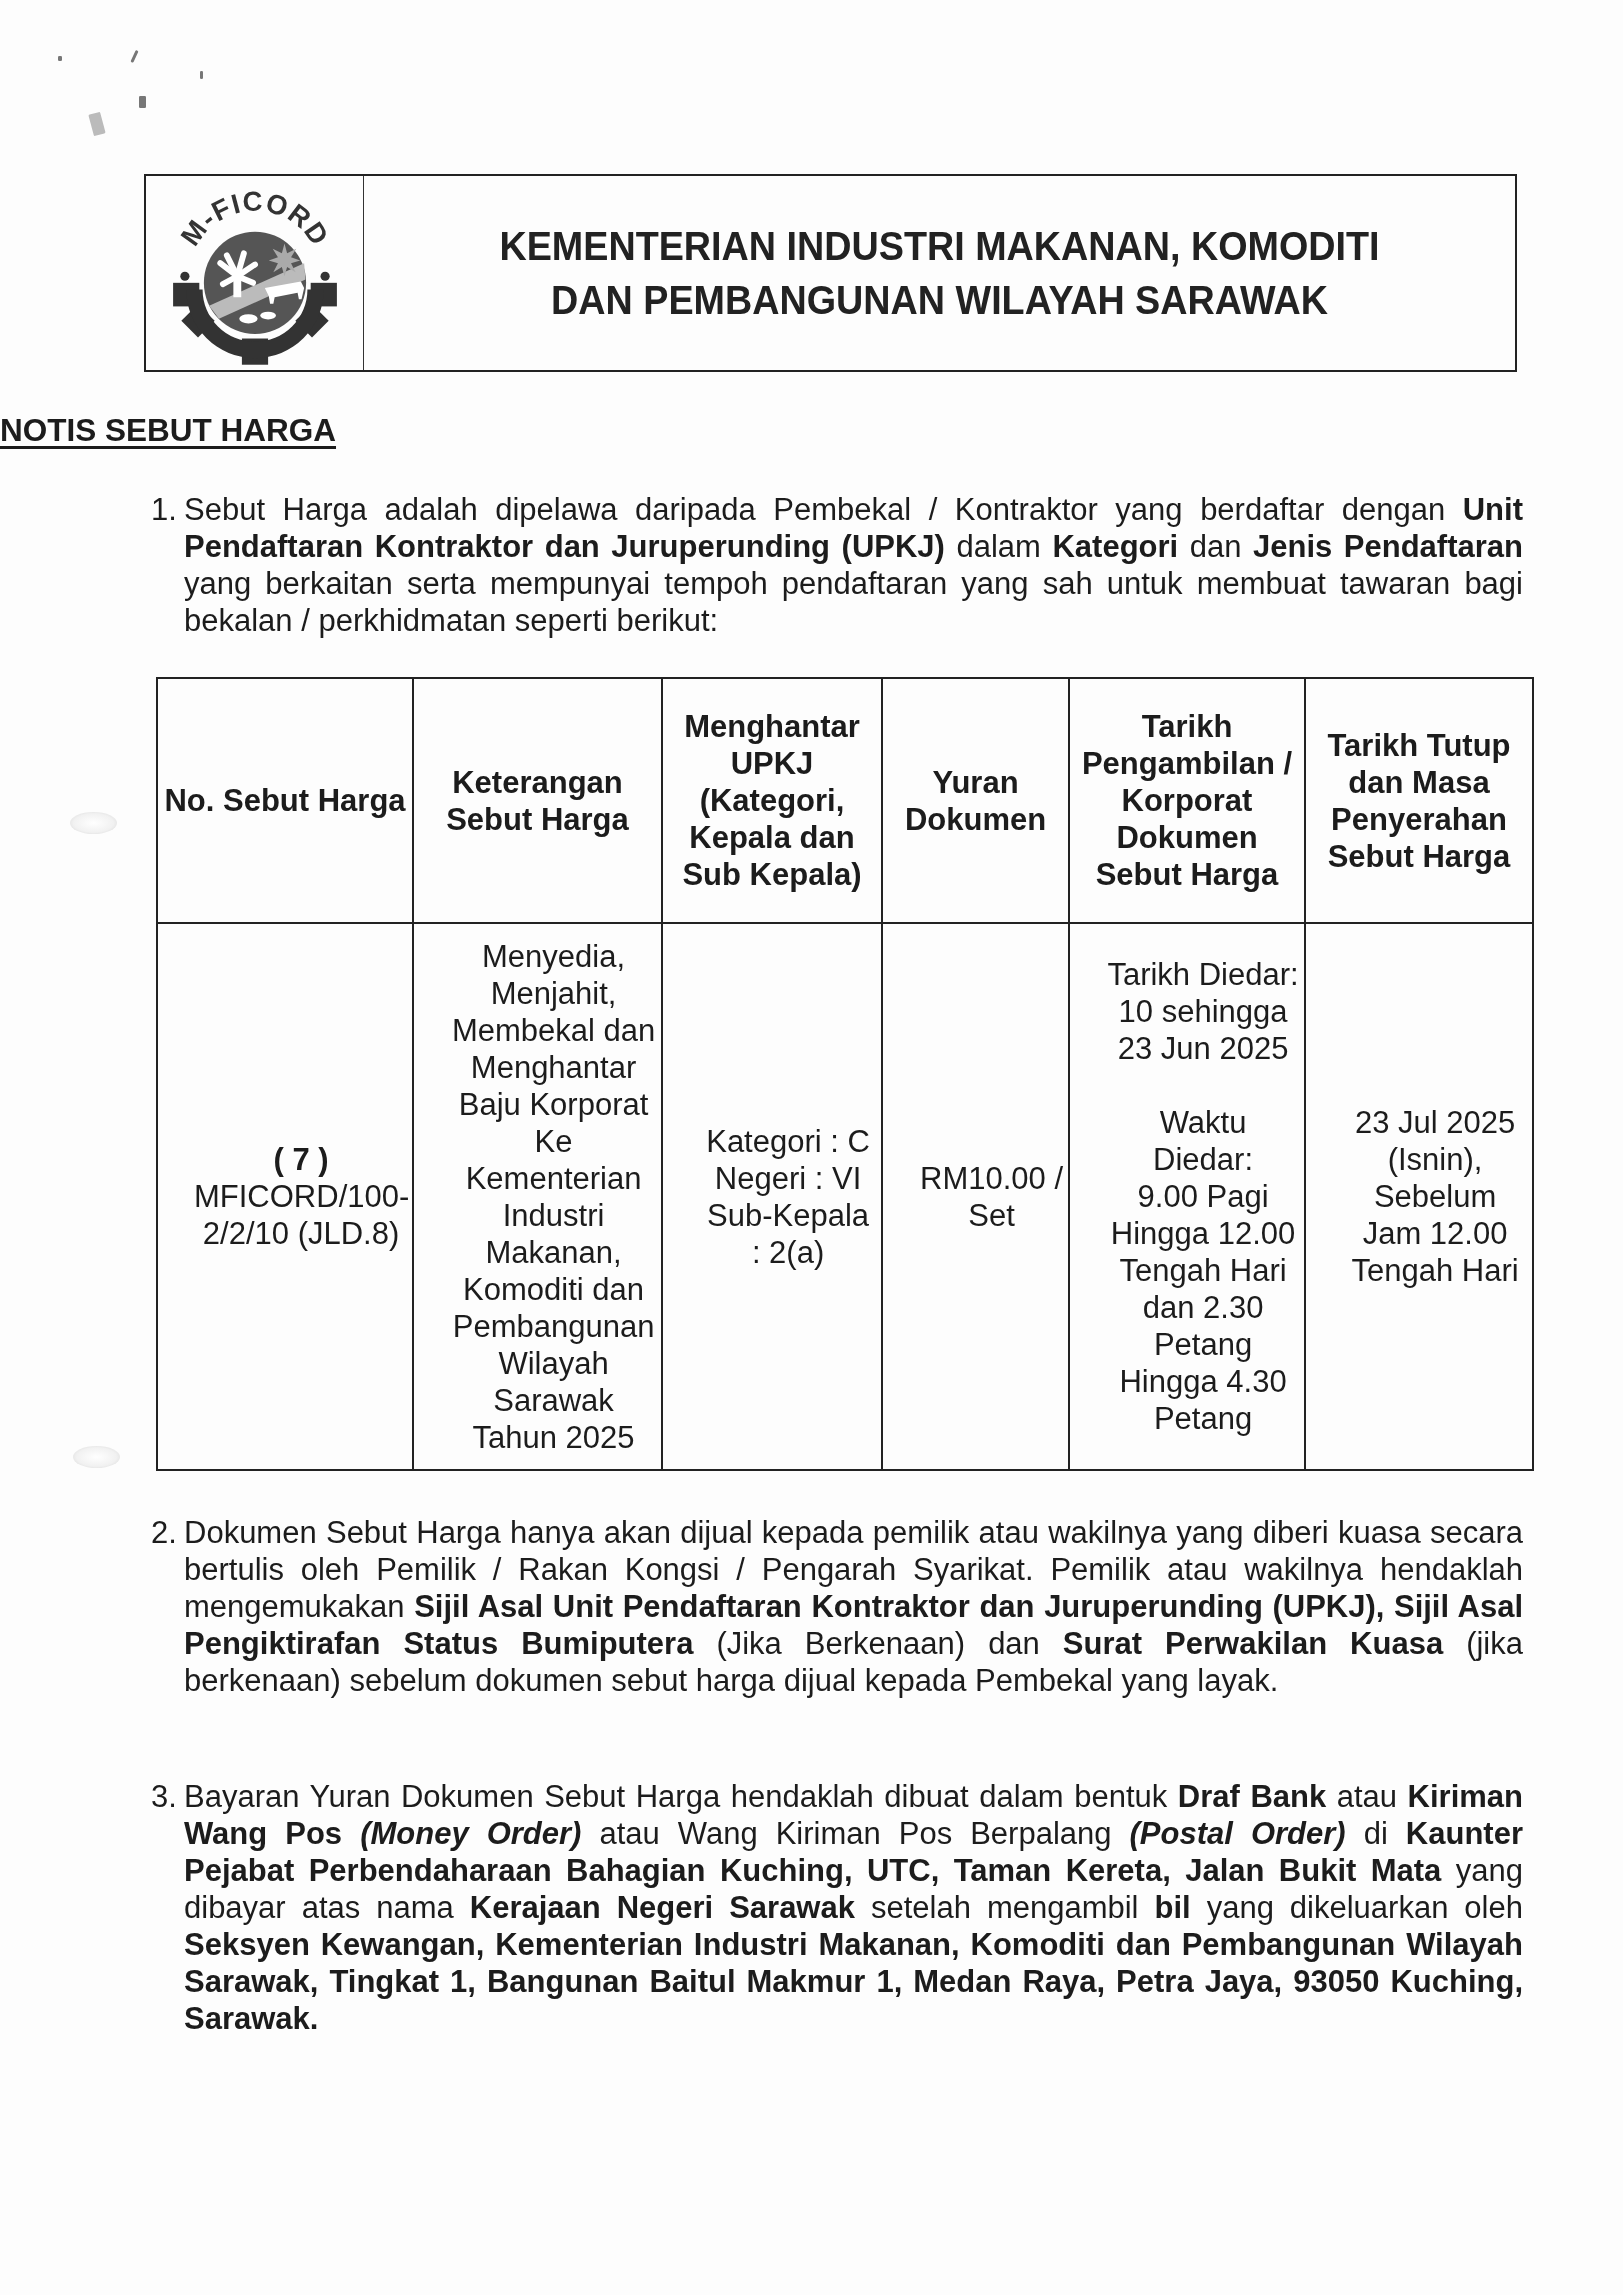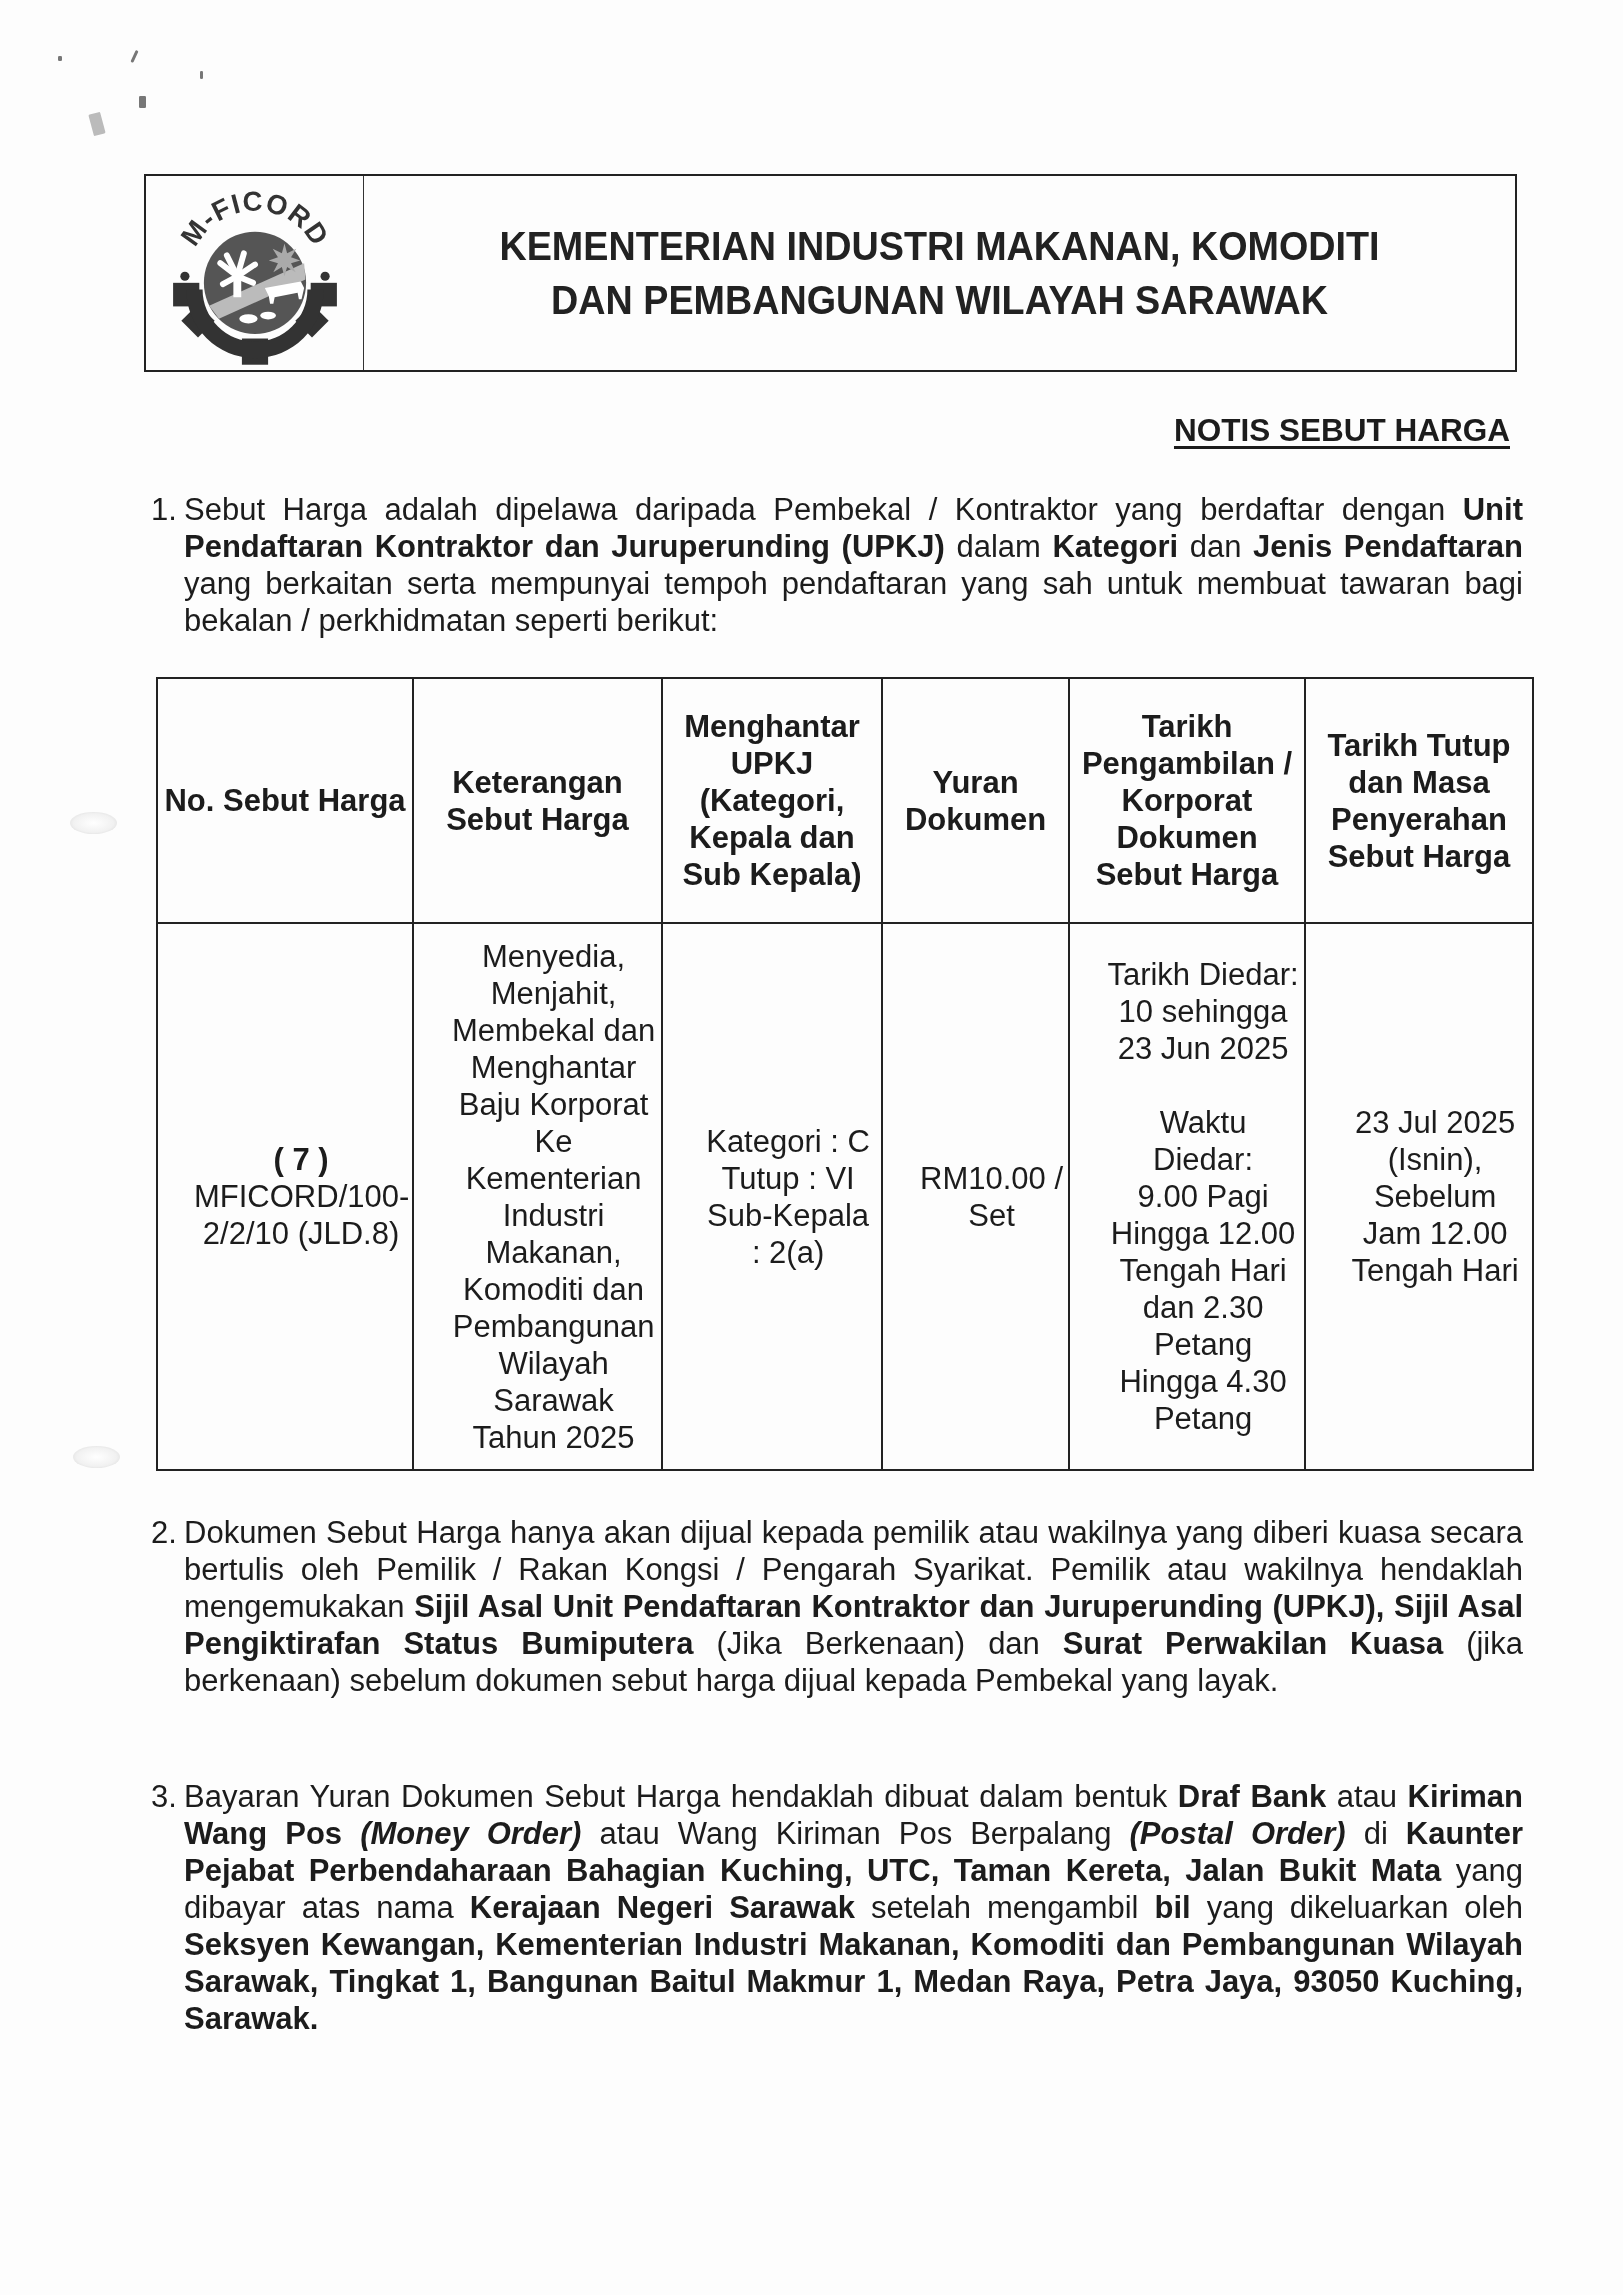--- a/index.html
+++ b/index.html
@@ -21,21 +21,21 @@
     width: 217px; border-right: 1.3px solid #333; display: flex;
     align-items: center; justify-content: center;
   }
   .title-cell {
     flex: 1; display: flex; flex-direction: column; justify-content: center; align-items: center;
     font-family: "Liberation Sans", sans-serif; font-weight: bold; font-size: 41px;
     line-height: 54px; letter-spacing: 0px; color: #222; text-align: center;
     transform: scaleX(0.92);
   }
   .notice-title {
-    position: absolute; left: 0; width: 1510px; top: 412px; text-align: right;
+    position: absolute; left: 0; width: 1510px; top: 412px; text-align: left;
     font-weight: bold; font-size: 31.5px; text-decoration: underline; text-underline-offset: 5.3px;
     text-decoration-thickness: 2.6px;
   }
   .para {
     position: absolute; left: 151px; width: 1372px; font-size: 31px; line-height: 37px;
     text-align: justify;
   }
   .para .num { position: absolute; left: 0; top: 0; }
   .para .body { margin-left: 33px; }
   .para b { font-weight: bold; }
@@ -141,21 +141,21 @@
   </thead>
   <tbody>
     <tr>
       <td>
         <span class="bignum">( 7 )</span><br>
         <span>MFICORD/100-2/2/10 (JLD.8)</span>
       </td>
       <td>Menyedia, Menjahit, Membekal dan Menghantar Baju Korporat Ke Kementerian Industri Makanan, Komoditi dan Pembangunan Wilayah Sarawak Tahun 2025</td>
       <td>
         <span>Kategori : C</span><br>
-        <span>Tutup : VI</span><br>
+        <span>Negeri : VI</span><br>
         <span>Sub-Kepala : 2(a)</span>
       </td>
       <td>RM10.00 / Set</td>
       <td>
         <span>Tarikh Diedar:</span><br>
         <span>10 sehingga 23 Jun 2025</span>
         <span class="spacer"></span>
         <span>Waktu Diedar:</span><br>
         <span>9.00 Pagi Hingga 12.00 Tengah Hari dan 2.30 Petang Hingga 4.30 Petang</span>
       </td>

